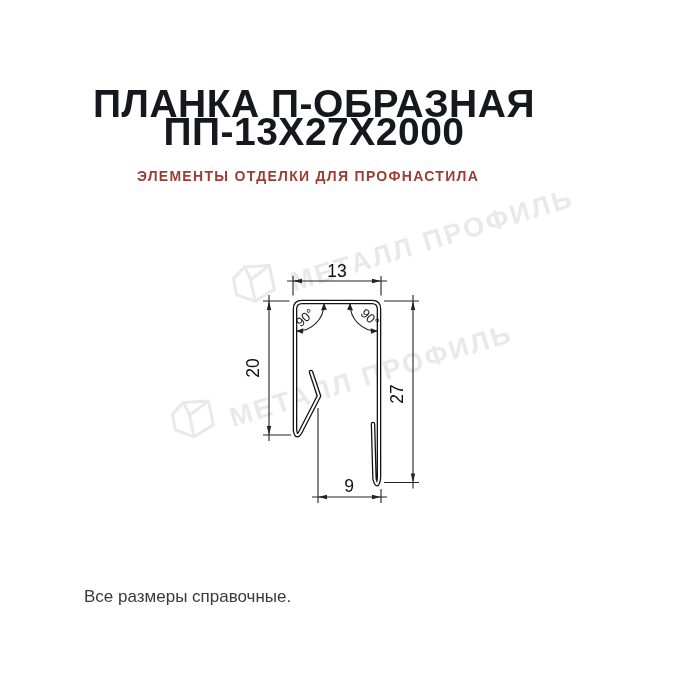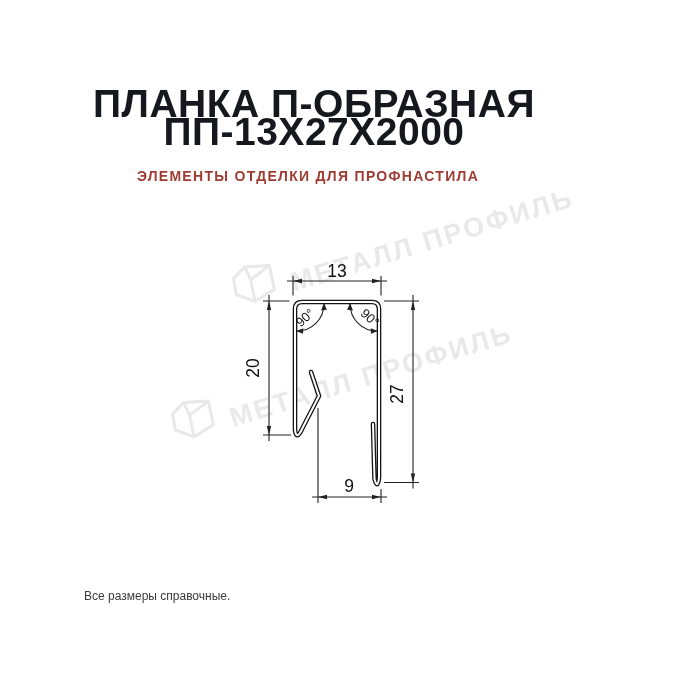--- a/index.html
+++ b/index.html
@@ -24,21 +24,21 @@
     position:absolute;left:0;top:168px;width:600px;
     text-align:center;
     font-weight:700;
     font-size:14px;
     letter-spacing:1.3px;
     color:#9e3b32;
     margin-left:8px;
   }
   .footer{
     position:absolute;left:84px;top:589px;
-    font-size:12px;
+    font-size:17px;
     line-height:15px;
     color:#3a3a3a;
   }
   .dim-text{font-family:"Liberation Sans",sans-serif;font-size:17.5px;fill:#111;}
   .angle-text{font-family:"Liberation Sans",sans-serif;font-size:13px;fill:#111;}
   .wm-text{font-family:"Liberation Sans",sans-serif;font-weight:700;font-size:27px;letter-spacing:2.5px;}
 </style>
 </head>
 <body>
 

